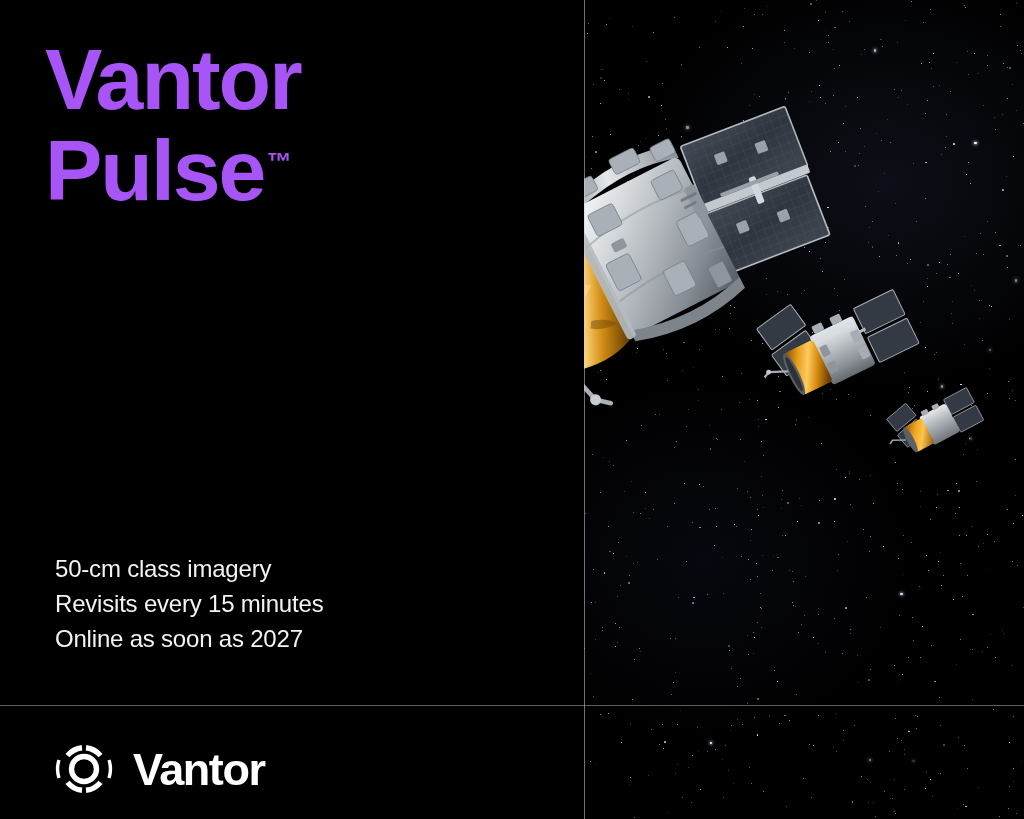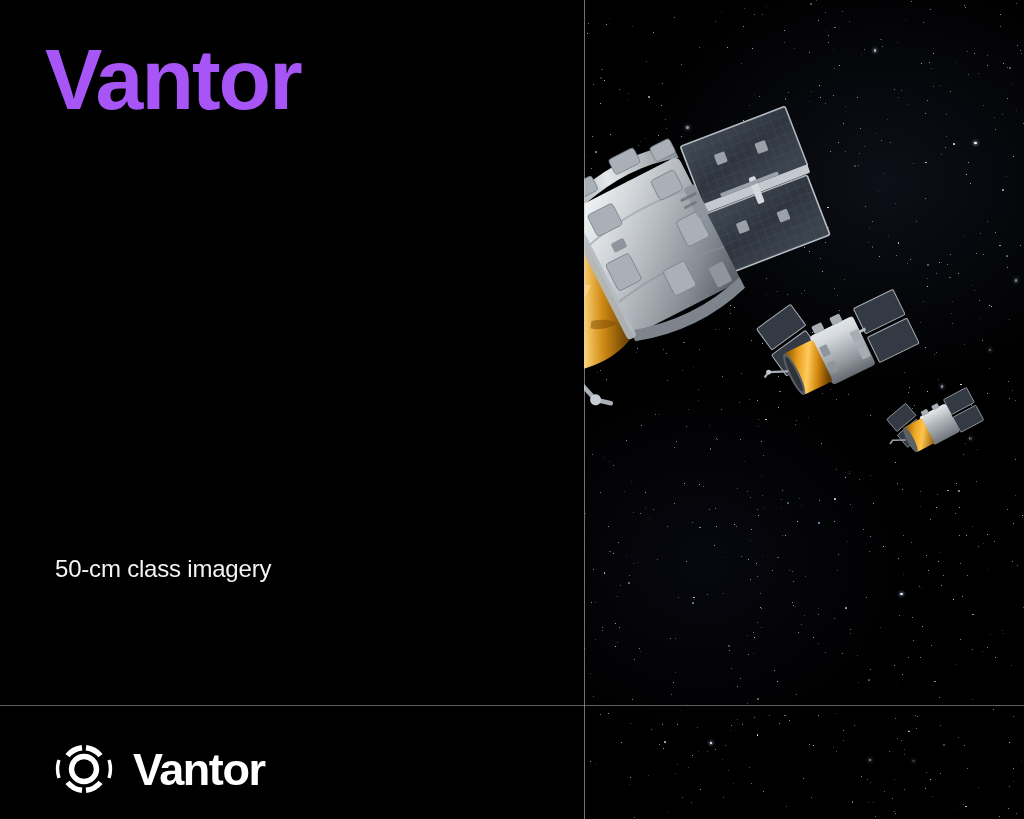--- a/index.html
+++ b/index.html
@@ -1107,24 +1107,27 @@
         </g>
       </svg>
     </div>
   </div>
 
   <div class="vrule"></div>
   <div class="hrule"></div>
 
   <div class="headline">
     <span class="l1">Vantor</span>
+    <span class="l2"><span>Pulse</span><span class="tm">™</span></span>
   </div>
 
   <div class="facts">
     <div>50-cm class imagery</div>
+    <div>Revisits every 15 minutes</div>
+    <div>Online as soon as 2027</div>
   </div>
 
   <div class="logo">
     <span>
       <svg class="logo-mark" viewBox="0 0 62 62">
 
         <circle cx="31" cy="31" r="12.5" fill="none" stroke="#ffffff" stroke-width="5.4"></circle>
 
         <g fill="none" stroke="#ffffff" stroke-width="5.4" stroke-linecap="butt">
           <path d="M 14.5 17.6 A 21.5 21.5 0 0 1 29.0 9.7"></path>

